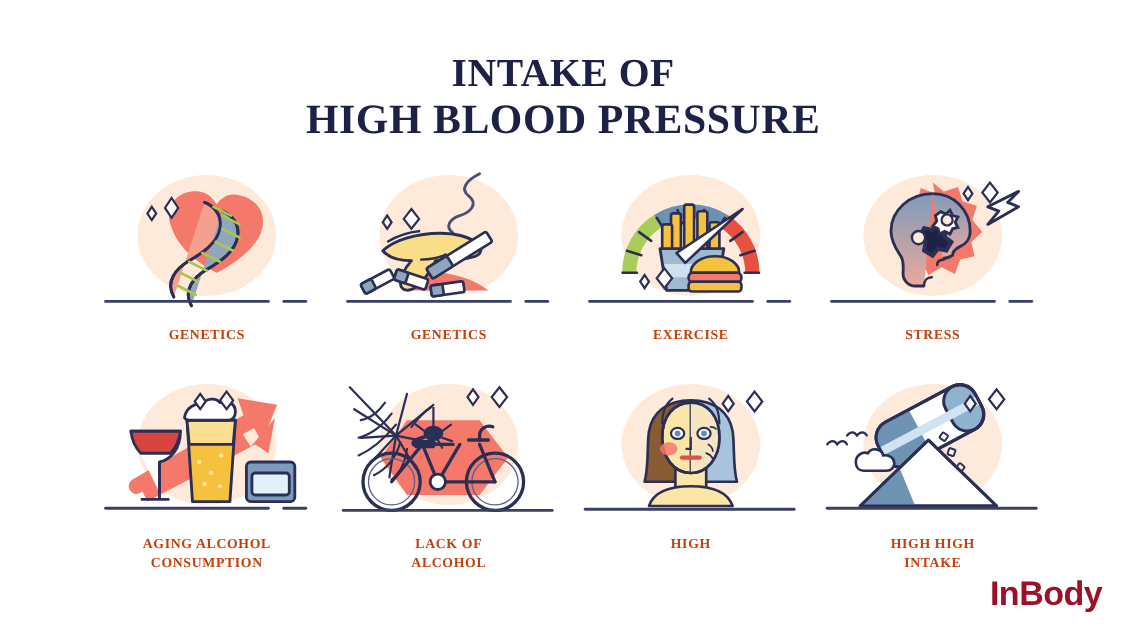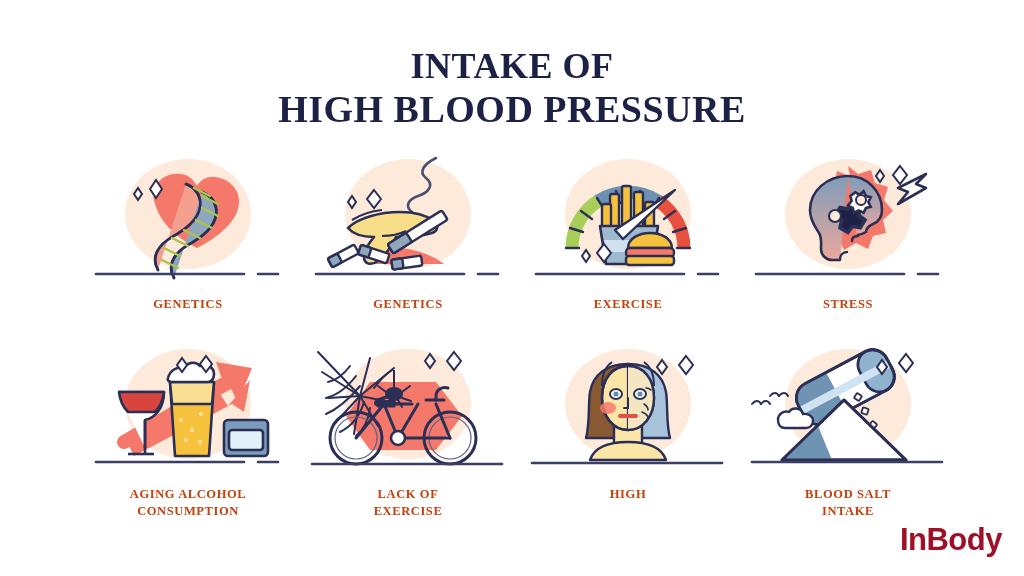--- a/index.html
+++ b/index.html
@@ -361,21 +361,21 @@
           <g fill="#ffffff" stroke="#2b2f55" stroke-width="2">
             <path d="M122 12l5 7-5 7-5-7z"></path>
             <path d="M146 10l7 9-7 9-7-9z"></path>
           </g>
           <g stroke="#3b3f66" stroke-width="2.6" stroke-linecap="round">
             <line x1="4" y1="122" x2="194" y2="122"></line>
           </g>
         </svg>
       </div>
       <div class="cell-label">LACK OF
-EXERCISE</div>
+ALCOHOL</div>
     </div>
 
     <div class="cell">
       <div class="art">
         <svg viewBox="0 0 200 138" xmlns="http://www.w3.org/2000/svg">
           <ellipse cx="100" cy="62" rx="63" ry="55" fill="#fdeada"></ellipse>
           <path d="M58 96c4-14 2-34 4-46 3-17 16-28 38-28v74z" fill="#8a5a33" stroke="#2b2f55" stroke-width="2.4" stroke-linejoin="round"></path>
           <path d="M142 96c-4-14-2-34-4-46-3-17-16-28-38-28v74z" fill="#a8c4dd" stroke="#2b2f55" stroke-width="2.4" stroke-linejoin="round"></path>
           <path d="M86 84h28v18H86z" fill="#fbe6a8" stroke="#2b2f55" stroke-width="2.4"></path>
           <path d="M74 56c0-20 11-32 26-32s26 12 26 32c0 18-11 32-26 32S74 74 74 56z" fill="#fbe6a8" stroke="#2b2f55" stroke-width="2.4"></path>
@@ -443,21 +443,21 @@
           </g>
           <g fill="#ffffff" stroke="#2b2f55" stroke-width="2">
             <path d="M134 18l5 7-5 7-5-7z"></path>
             <path d="M158 12l7 9-7 9-7-9z"></path>
           </g>
           <g stroke="#3b3f66" stroke-width="2.6" stroke-linecap="round">
             <line x1="4" y1="120" x2="194" y2="120"></line>
           </g>
         </svg>
       </div>
-      <div class="cell-label">BLOOD SALT
+      <div class="cell-label">HIGH HIGH
 INTAKE</div>
     </div>
 
   </div>
 
   <div class="logo">InBody</div>
 
 </div>
 
 </body></html>

